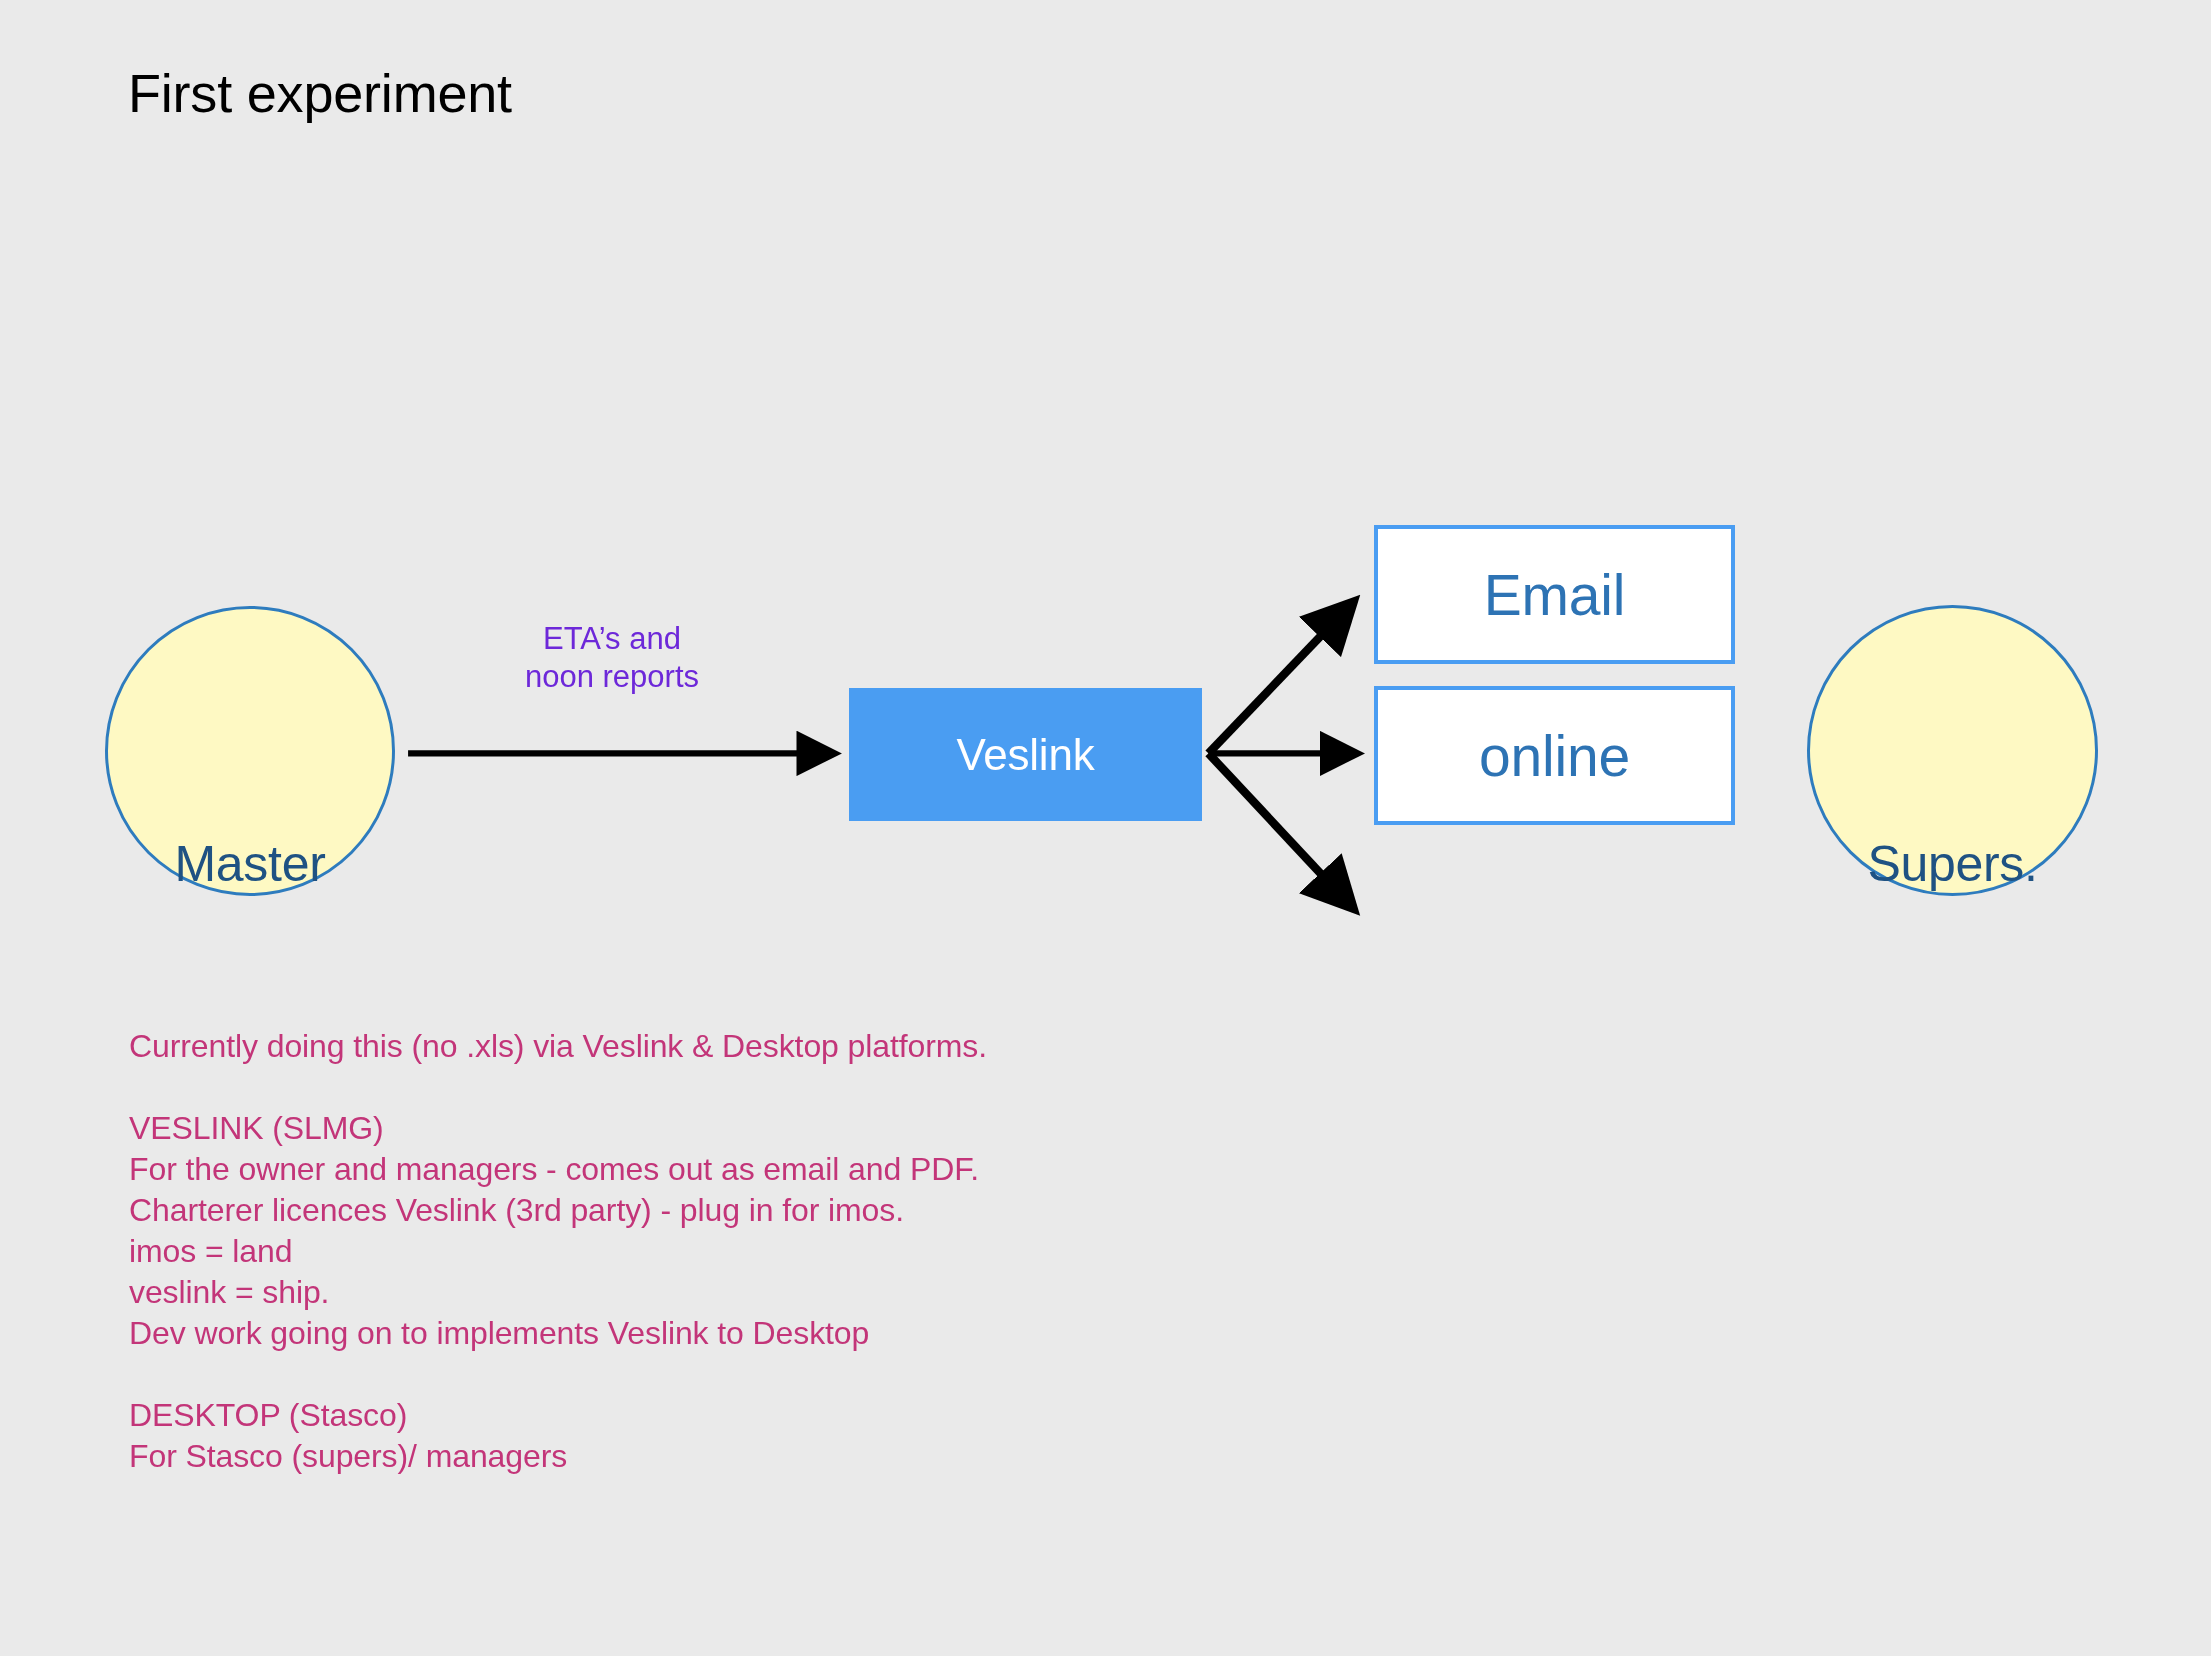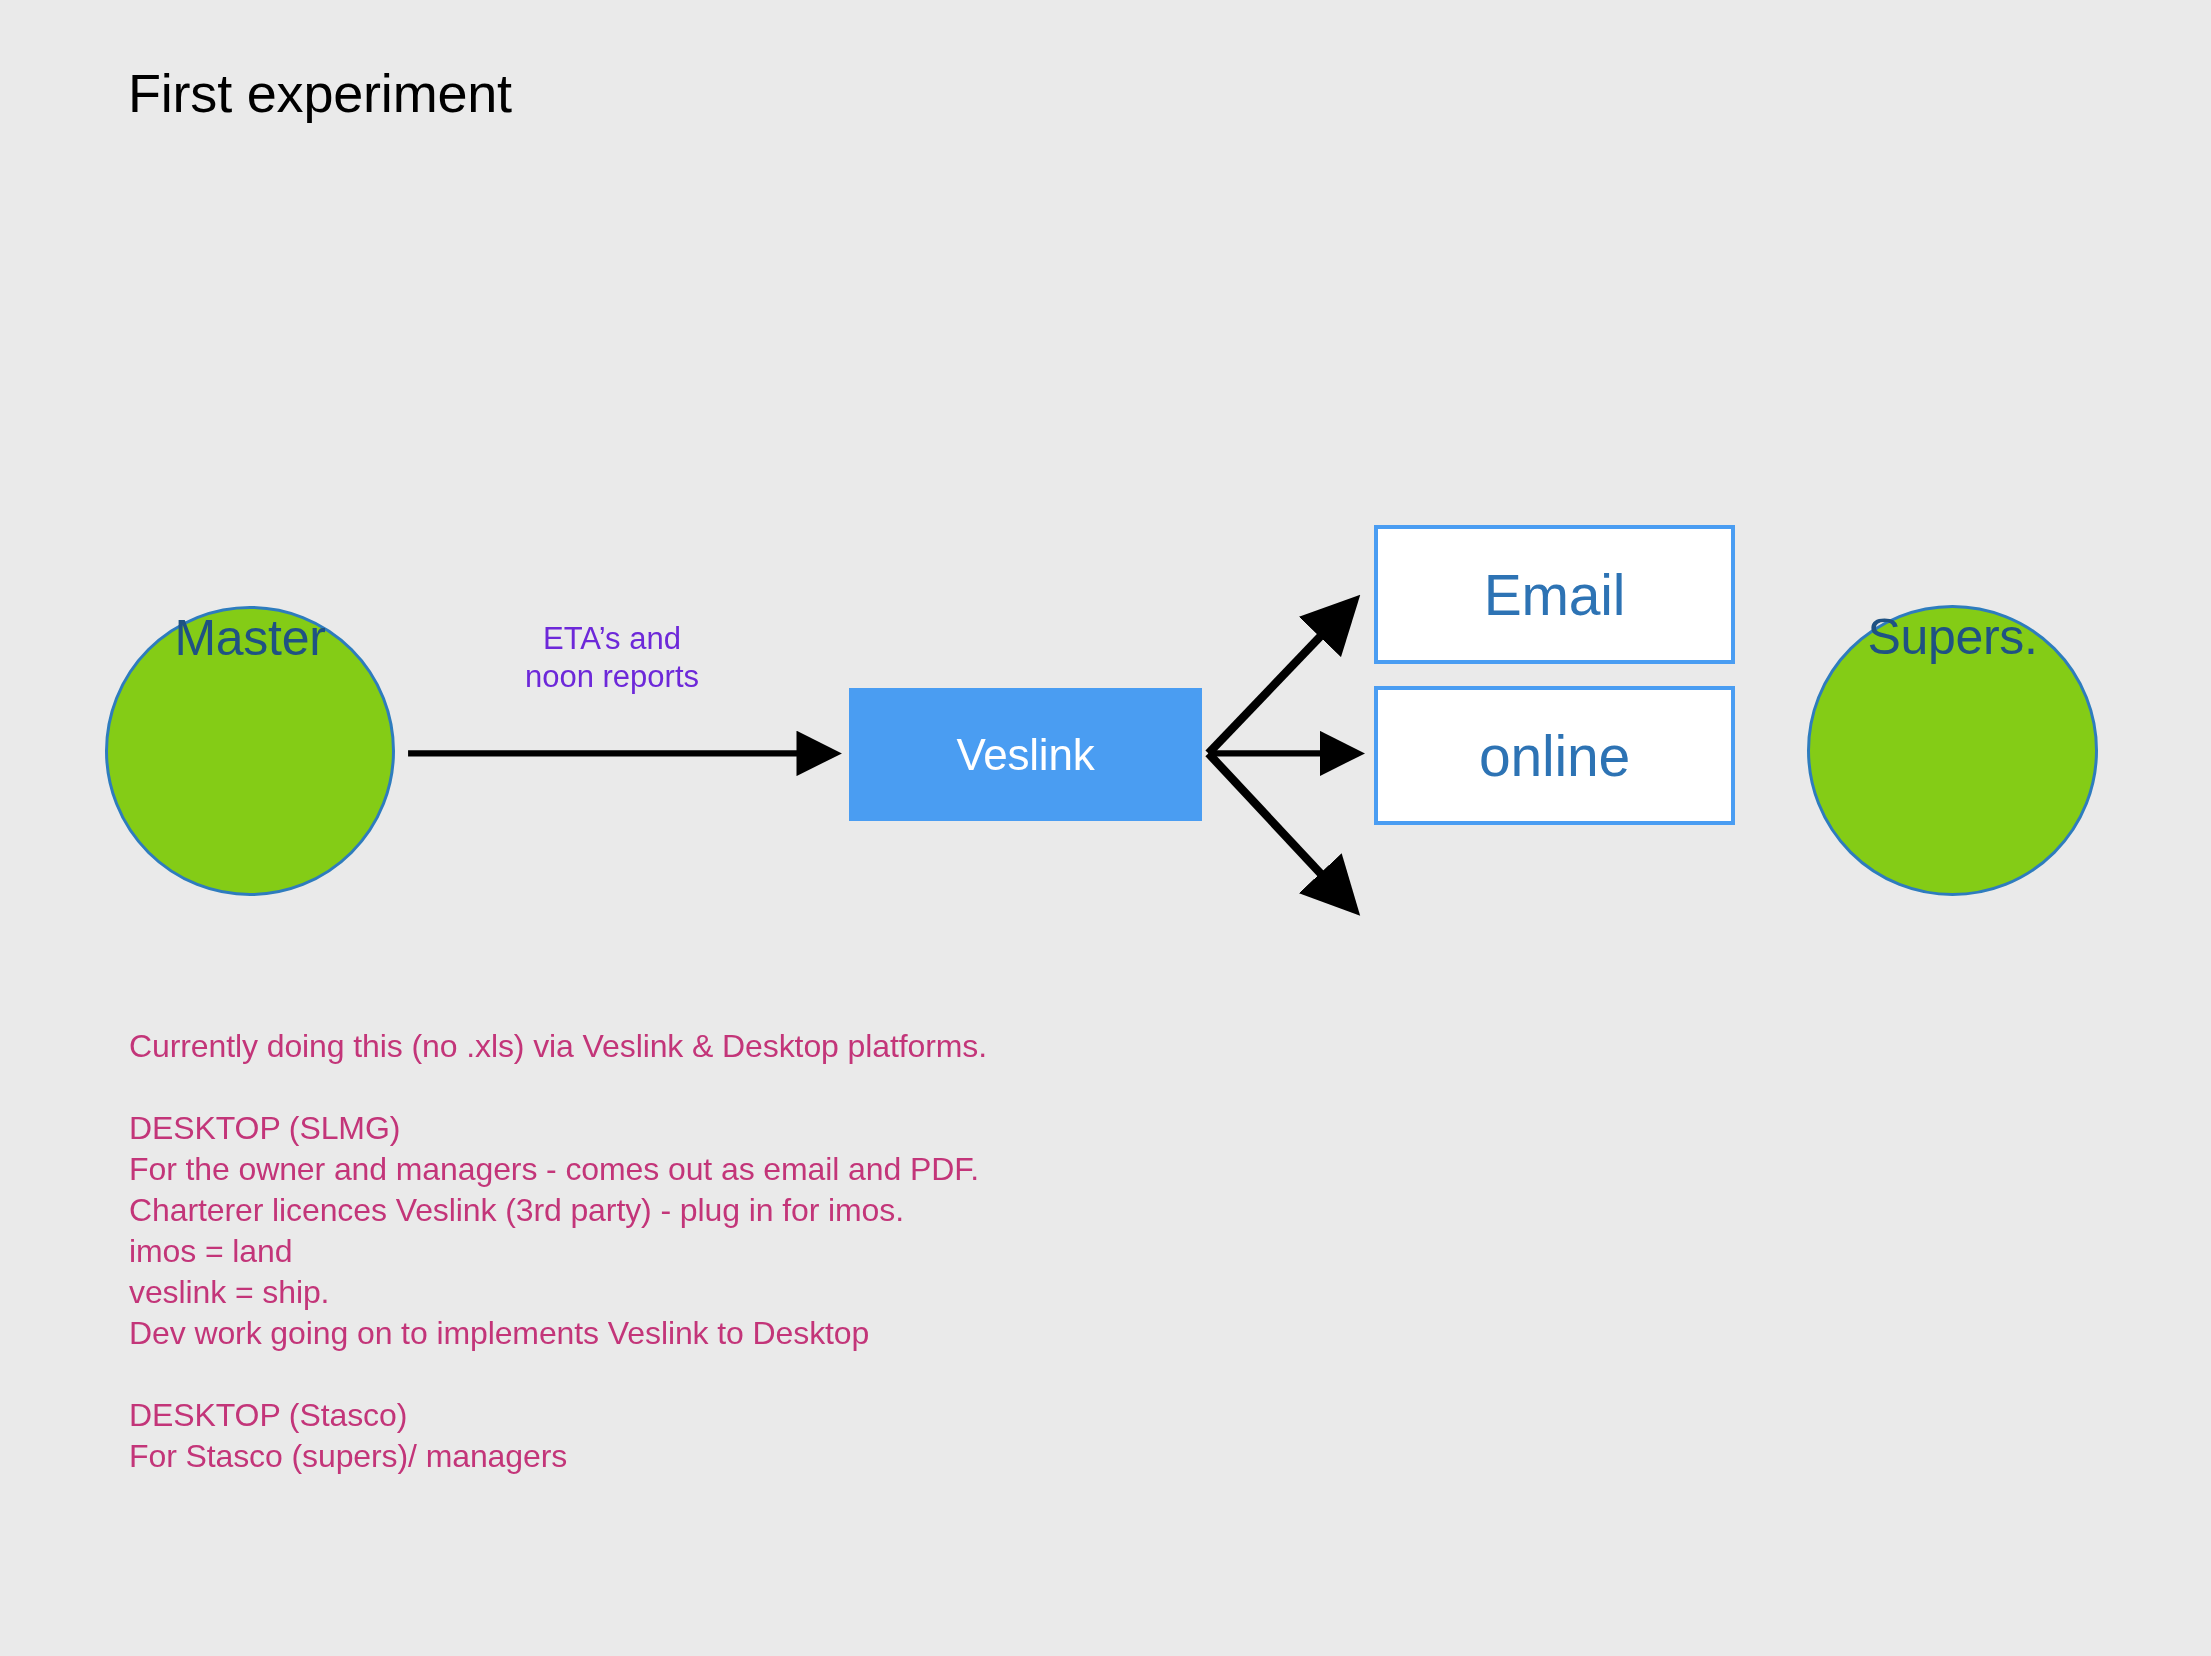--- a/index.html
+++ b/index.html
@@ -44,25 +44,25 @@
     left: 0; top: 0;
     width: 2211px;
     height: 1657px;
     pointer-events: none;
   }
 
   
   .circle-node {
     position: absolute;
     border-radius: 50%;
-    background: #84cc16;
+    background: #fef9c3;
     border: 3.7px solid #2E7CBE;
     box-sizing: border-box;
     display: flex;
-    align-items: flex-start;
+    align-items: flex-end;
     justify-content: center;
   }
   .circle-node .node-label {
     font-size: 50px;
     color: #1F5283;
     font-weight: 400;
     letter-spacing: -0.3px;
     white-space: nowrap;
   }
 
@@ -202,21 +202,21 @@
     <span class="node-label">online</span>
   </div>
 
   <div id="node-supers" class="circle-node">
     <span class="node-label">Supers.</span>
   </div>
 
   <div id="notes">
       <span class="note-line">Currently doing this (no .xls) via Veslink &amp; Desktop platforms.</span>
       <span class="note-line spacer">&nbsp;</span>
-      <span class="note-line">DESKTOP (SLMG)</span>
+      <span class="note-line">VESLINK (SLMG)</span>
       <span class="note-line">For the owner and managers - comes out as email and PDF.</span>
       <span class="note-line">Charterer licences Veslink (3rd party) - plug in for imos.</span>
       <span class="note-line">imos = land</span>
       <span class="note-line">veslink = ship.</span>
       <span class="note-line">Dev work going on to implements Veslink to Desktop</span>
       <span class="note-line spacer">&nbsp;</span>
       <span class="note-line">DESKTOP (Stasco)</span>
       <span class="note-line">For Stasco (supers)/ managers</span>
     </div>
 

